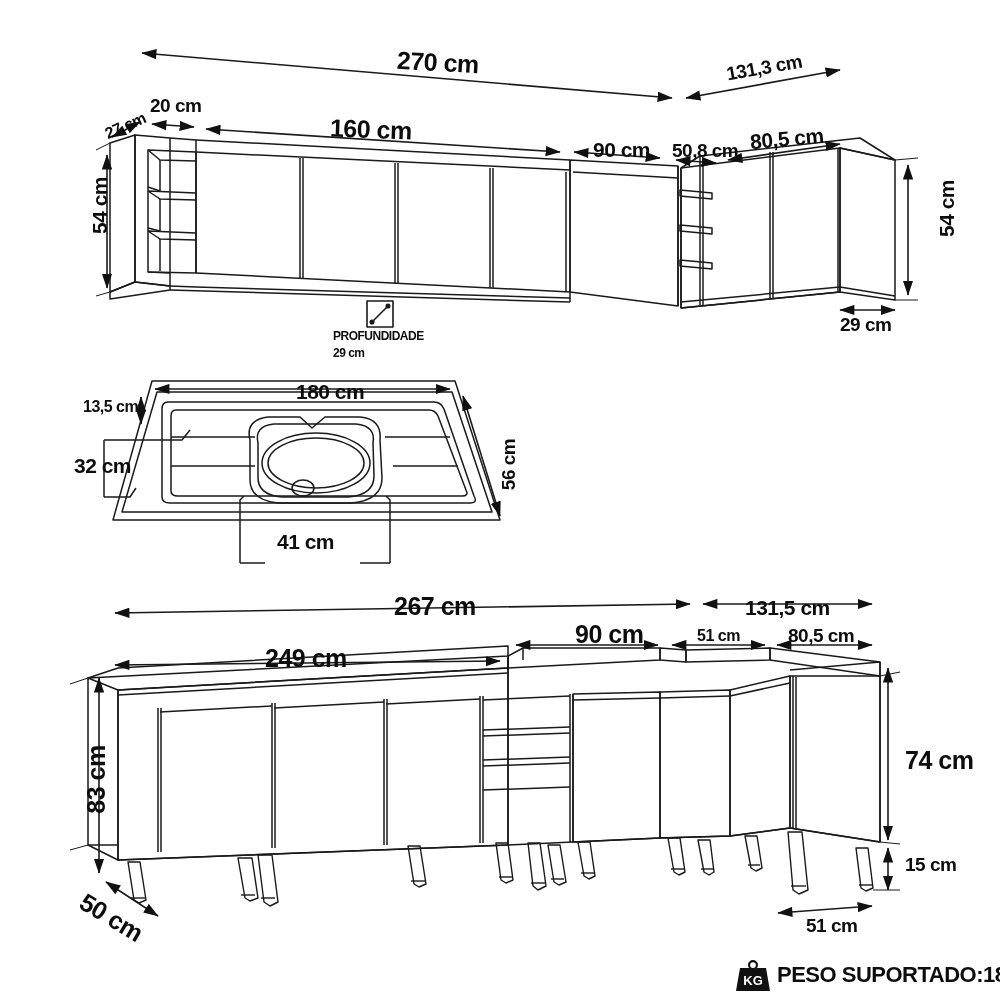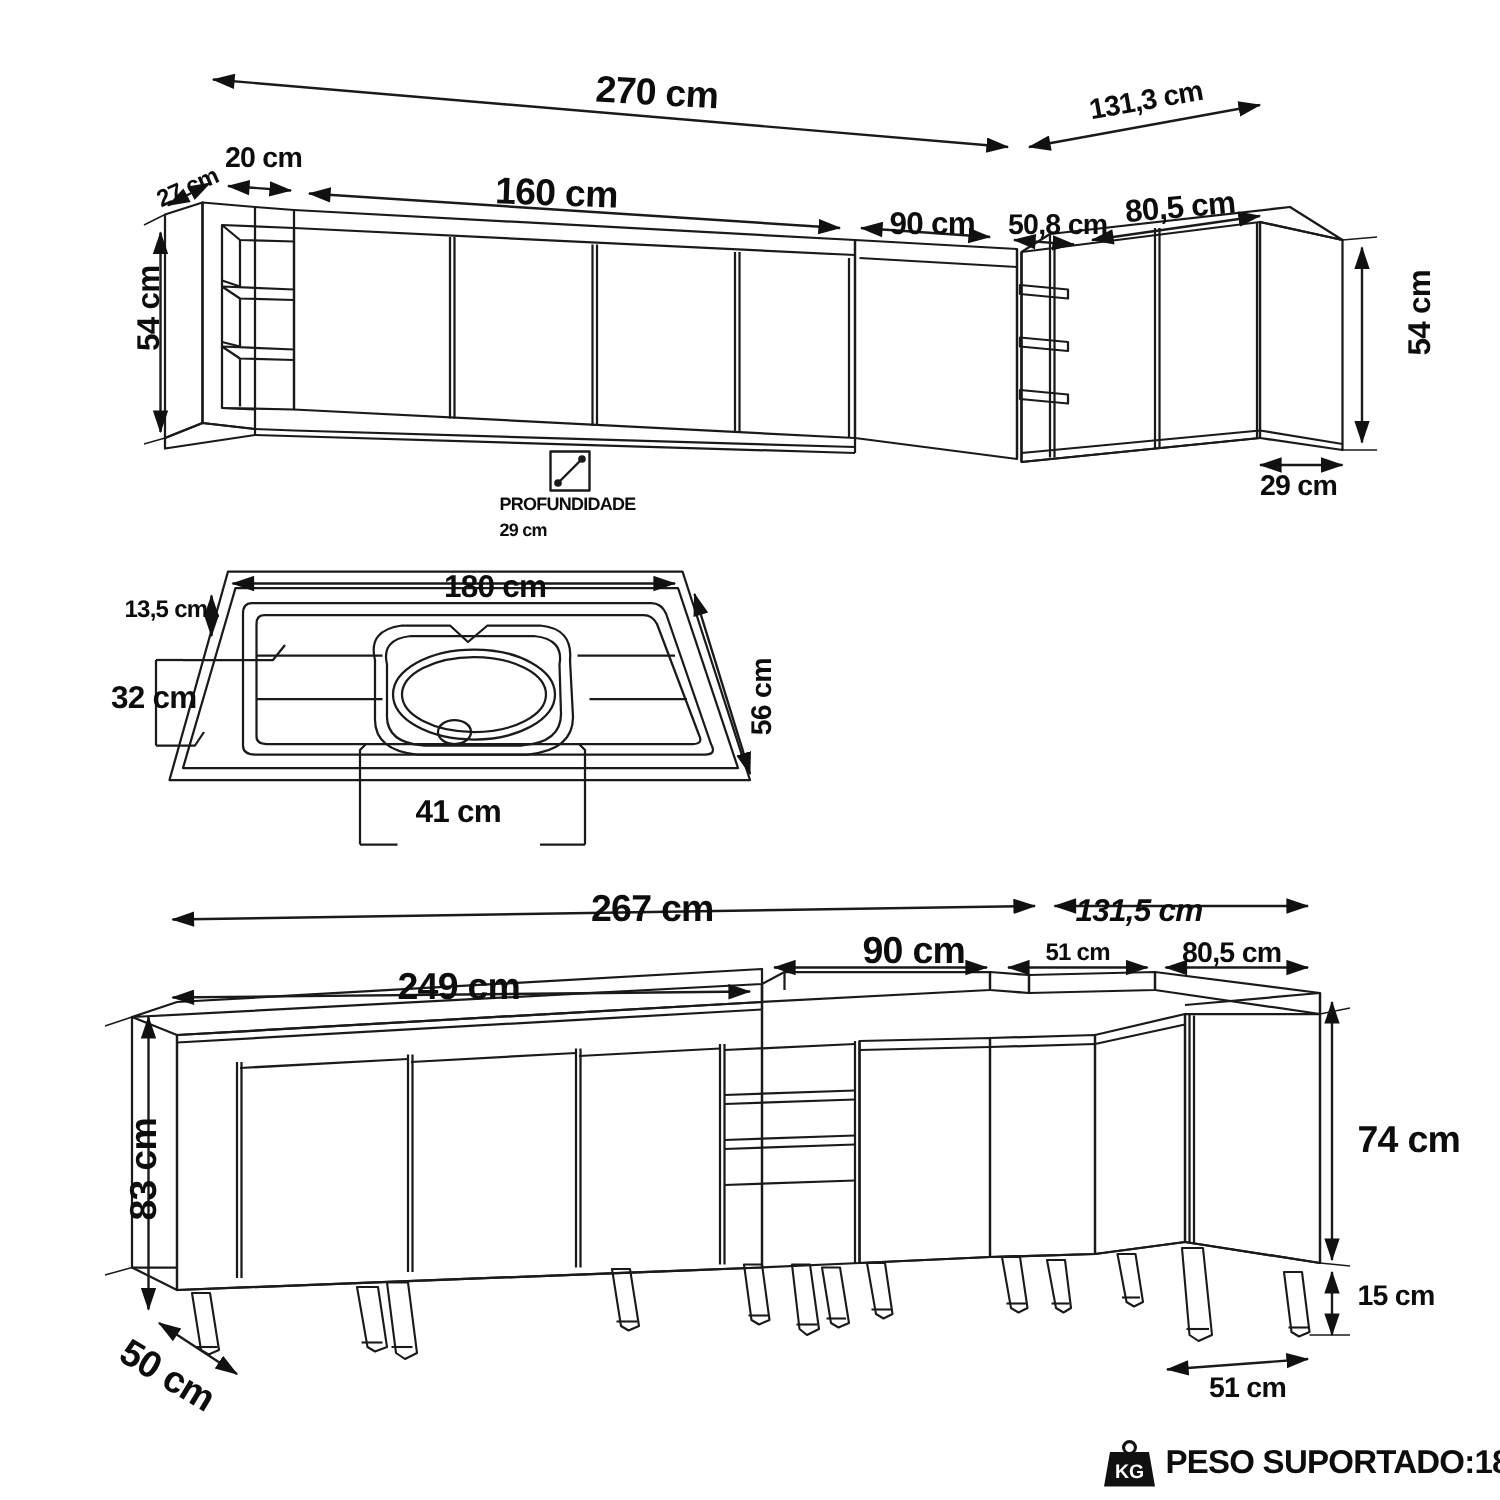--- a/index.html
+++ b/index.html
@@ -334,21 +334,21 @@
   <div class="dimtext t-prof" style="left:333px;top:330px;width:95px;">PROFUNDIDADE</div>
   <div class="dimtext t-prof" style="left:333px;top:347px;width:95px;">29 cm</div>
 
   <div class="dimtext t-lg" style="left:273px;top:381px;margin-left:23px;">180 cm</div>
   <div class="dimtext t-sm" style="left:83px;top:399px;">13,5 cm</div>
   <div class="dimtext t-lg" style="left:74px;top:455px;">32 cm</div>
   <div class="dimtext t-md" style="left:483px;top:455px;transform:rotate(-90deg);">56 cm</div>
   <div class="dimtext t-lg" style="left:277px;top:531px;">41 cm</div>
 
   <div class="dimtext t-big" style="left:378px;top:594px;margin-left:16px;">267 cm</div>
-  <div class="dimtext t-lg" style="left:717px;top:597px;font-style:italic;">131,5 cm</div>
+  <div class="dimtext t-lg" style="left:745px;top:597px;">131,5 cm</div>
   <div class="dimtext t-big" style="left:265px;top:646px;">249 cm</div>
   <div class="dimtext t-big" style="left:575px;top:622px;">90 cm</div>
   <div class="dimtext t-sm" style="left:697px;top:628px;">51 cm</div>
   <div class="dimtext t-md" style="left:788px;top:626px;">80,5 cm</div>
   <div class="dimtext t-big" style="left:62px;top:767px;transform:rotate(-90deg);">83 cm</div>
   <div class="dimtext t-big" style="left:905px;top:748px;text-align:center;">74 cm</div>
   <div class="dimtext t-md" style="left:905px;top:855px;">15 cm</div>
   <div class="dimtext t-big" style="left:77px;top:905px;transform:rotate(31deg);">50 cm</div>
   <div class="dimtext t-md" style="left:806px;top:916px;">51 cm</div>
 

